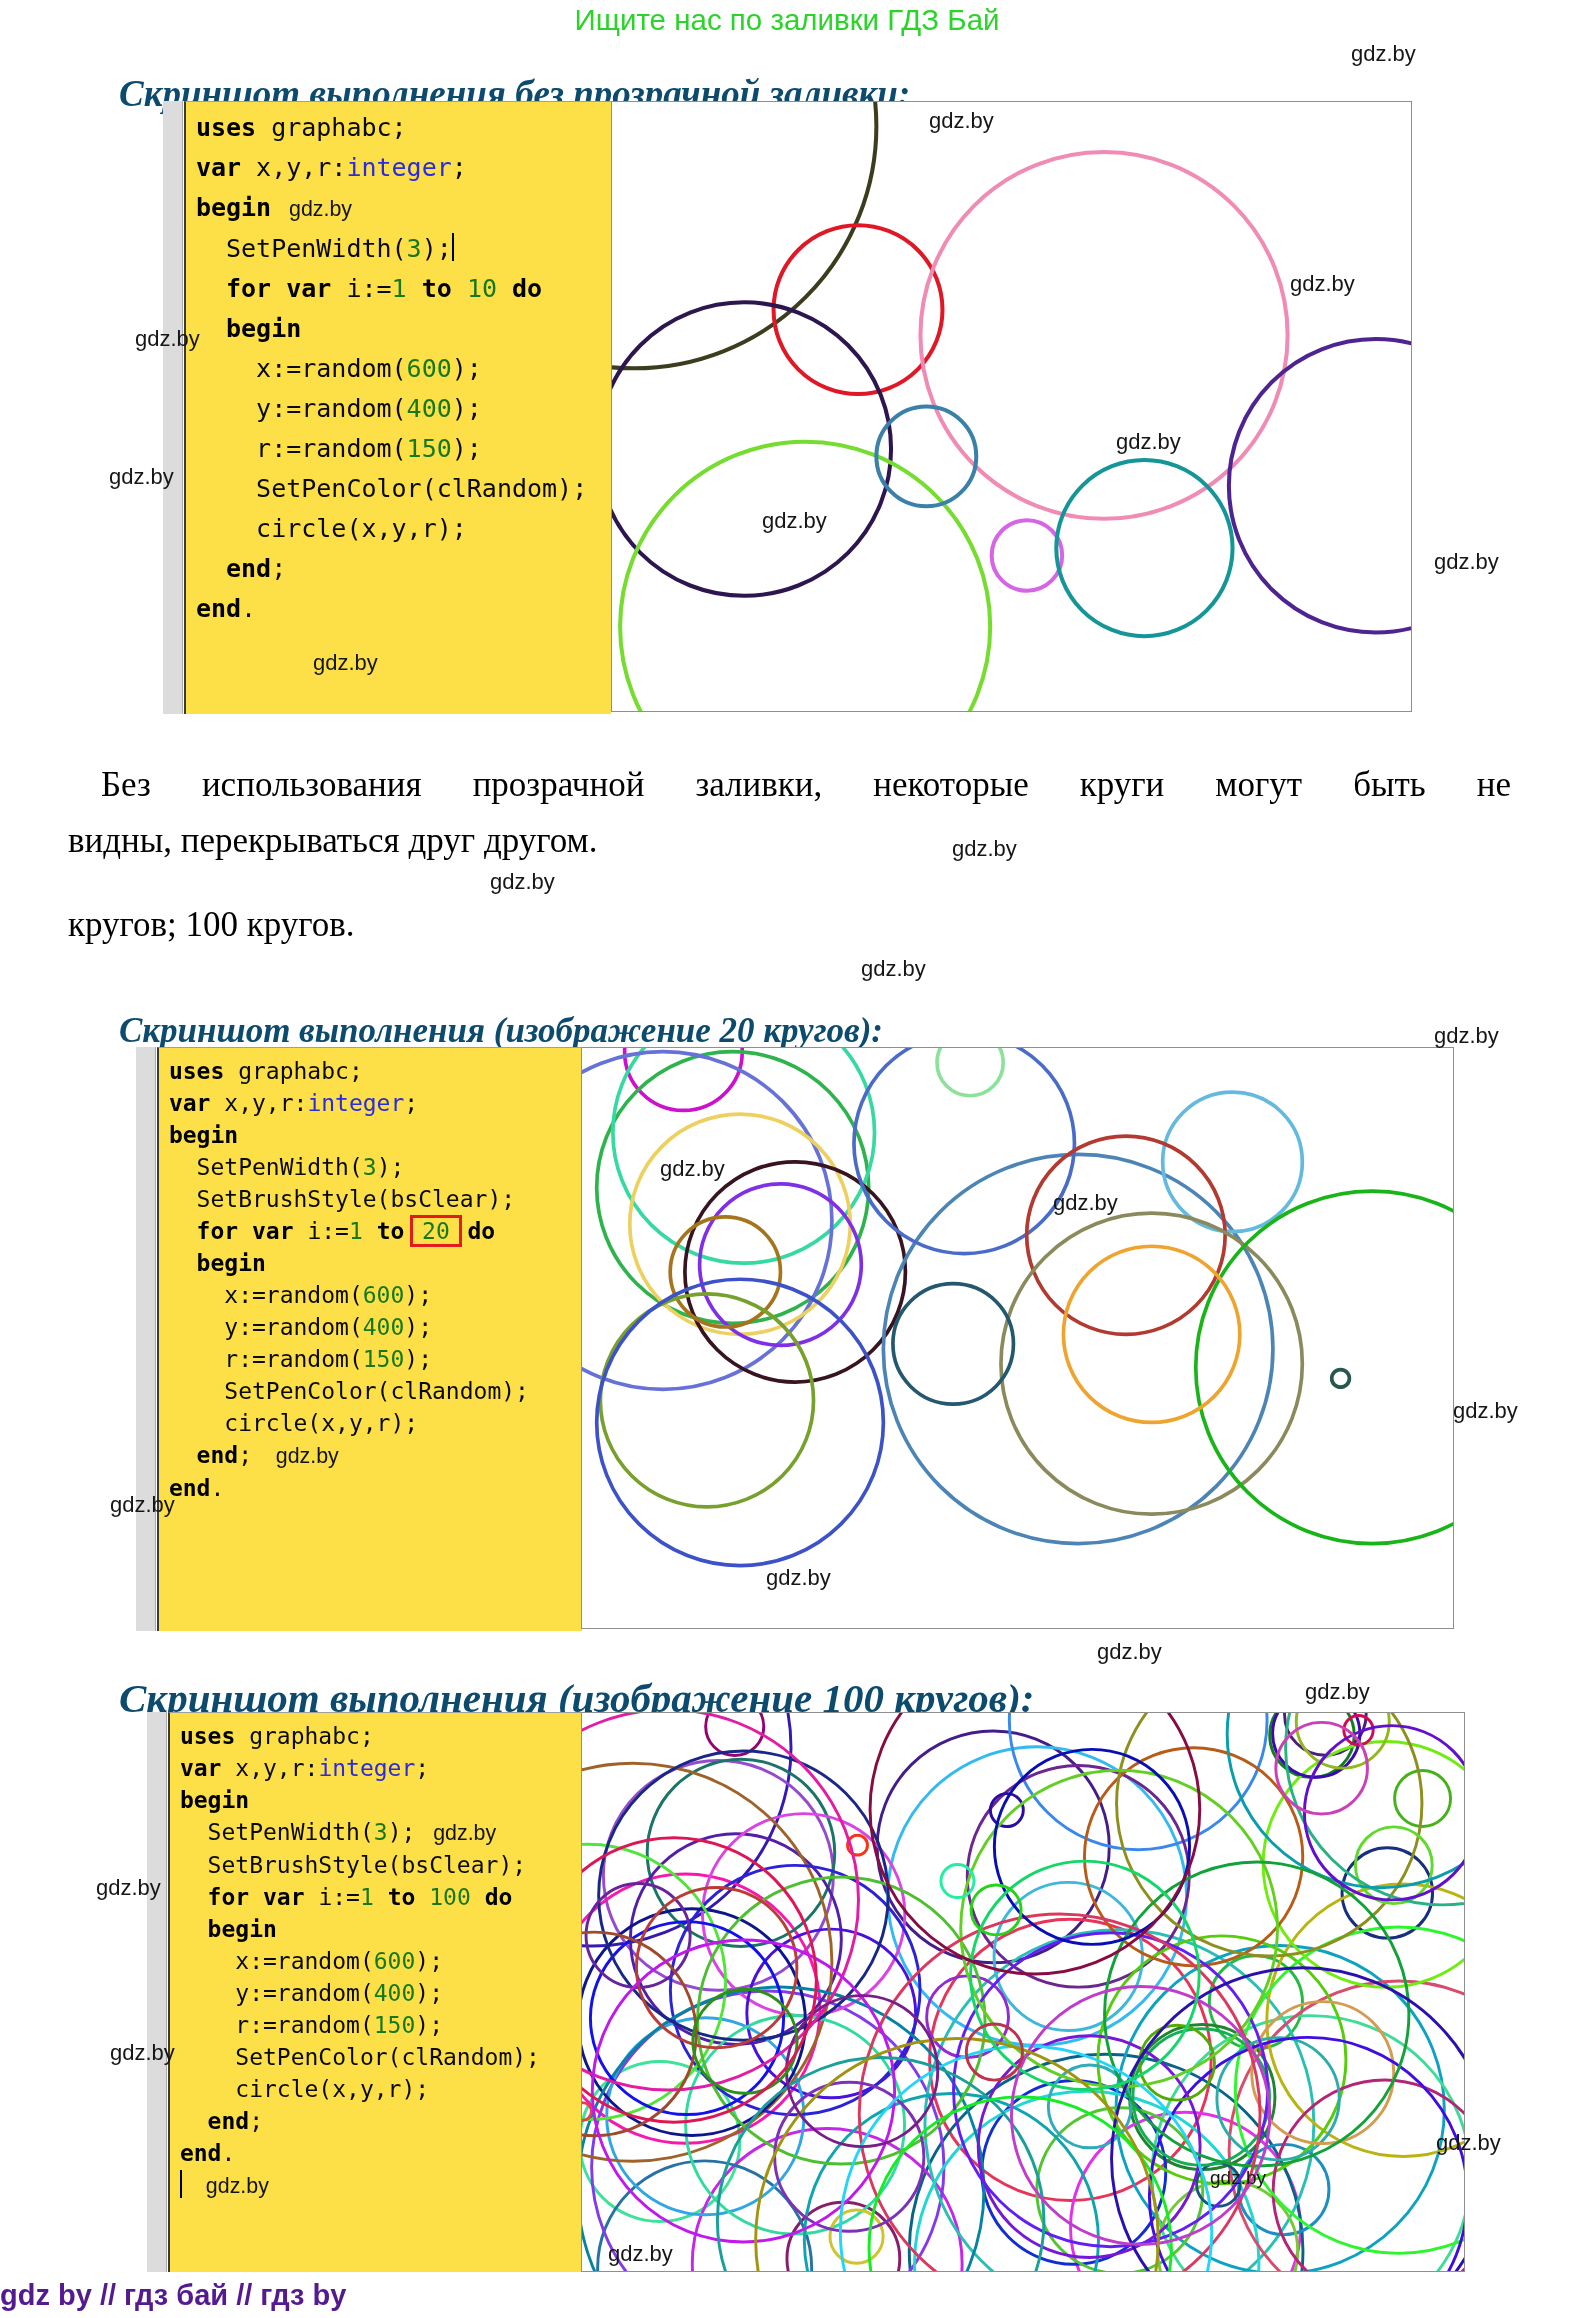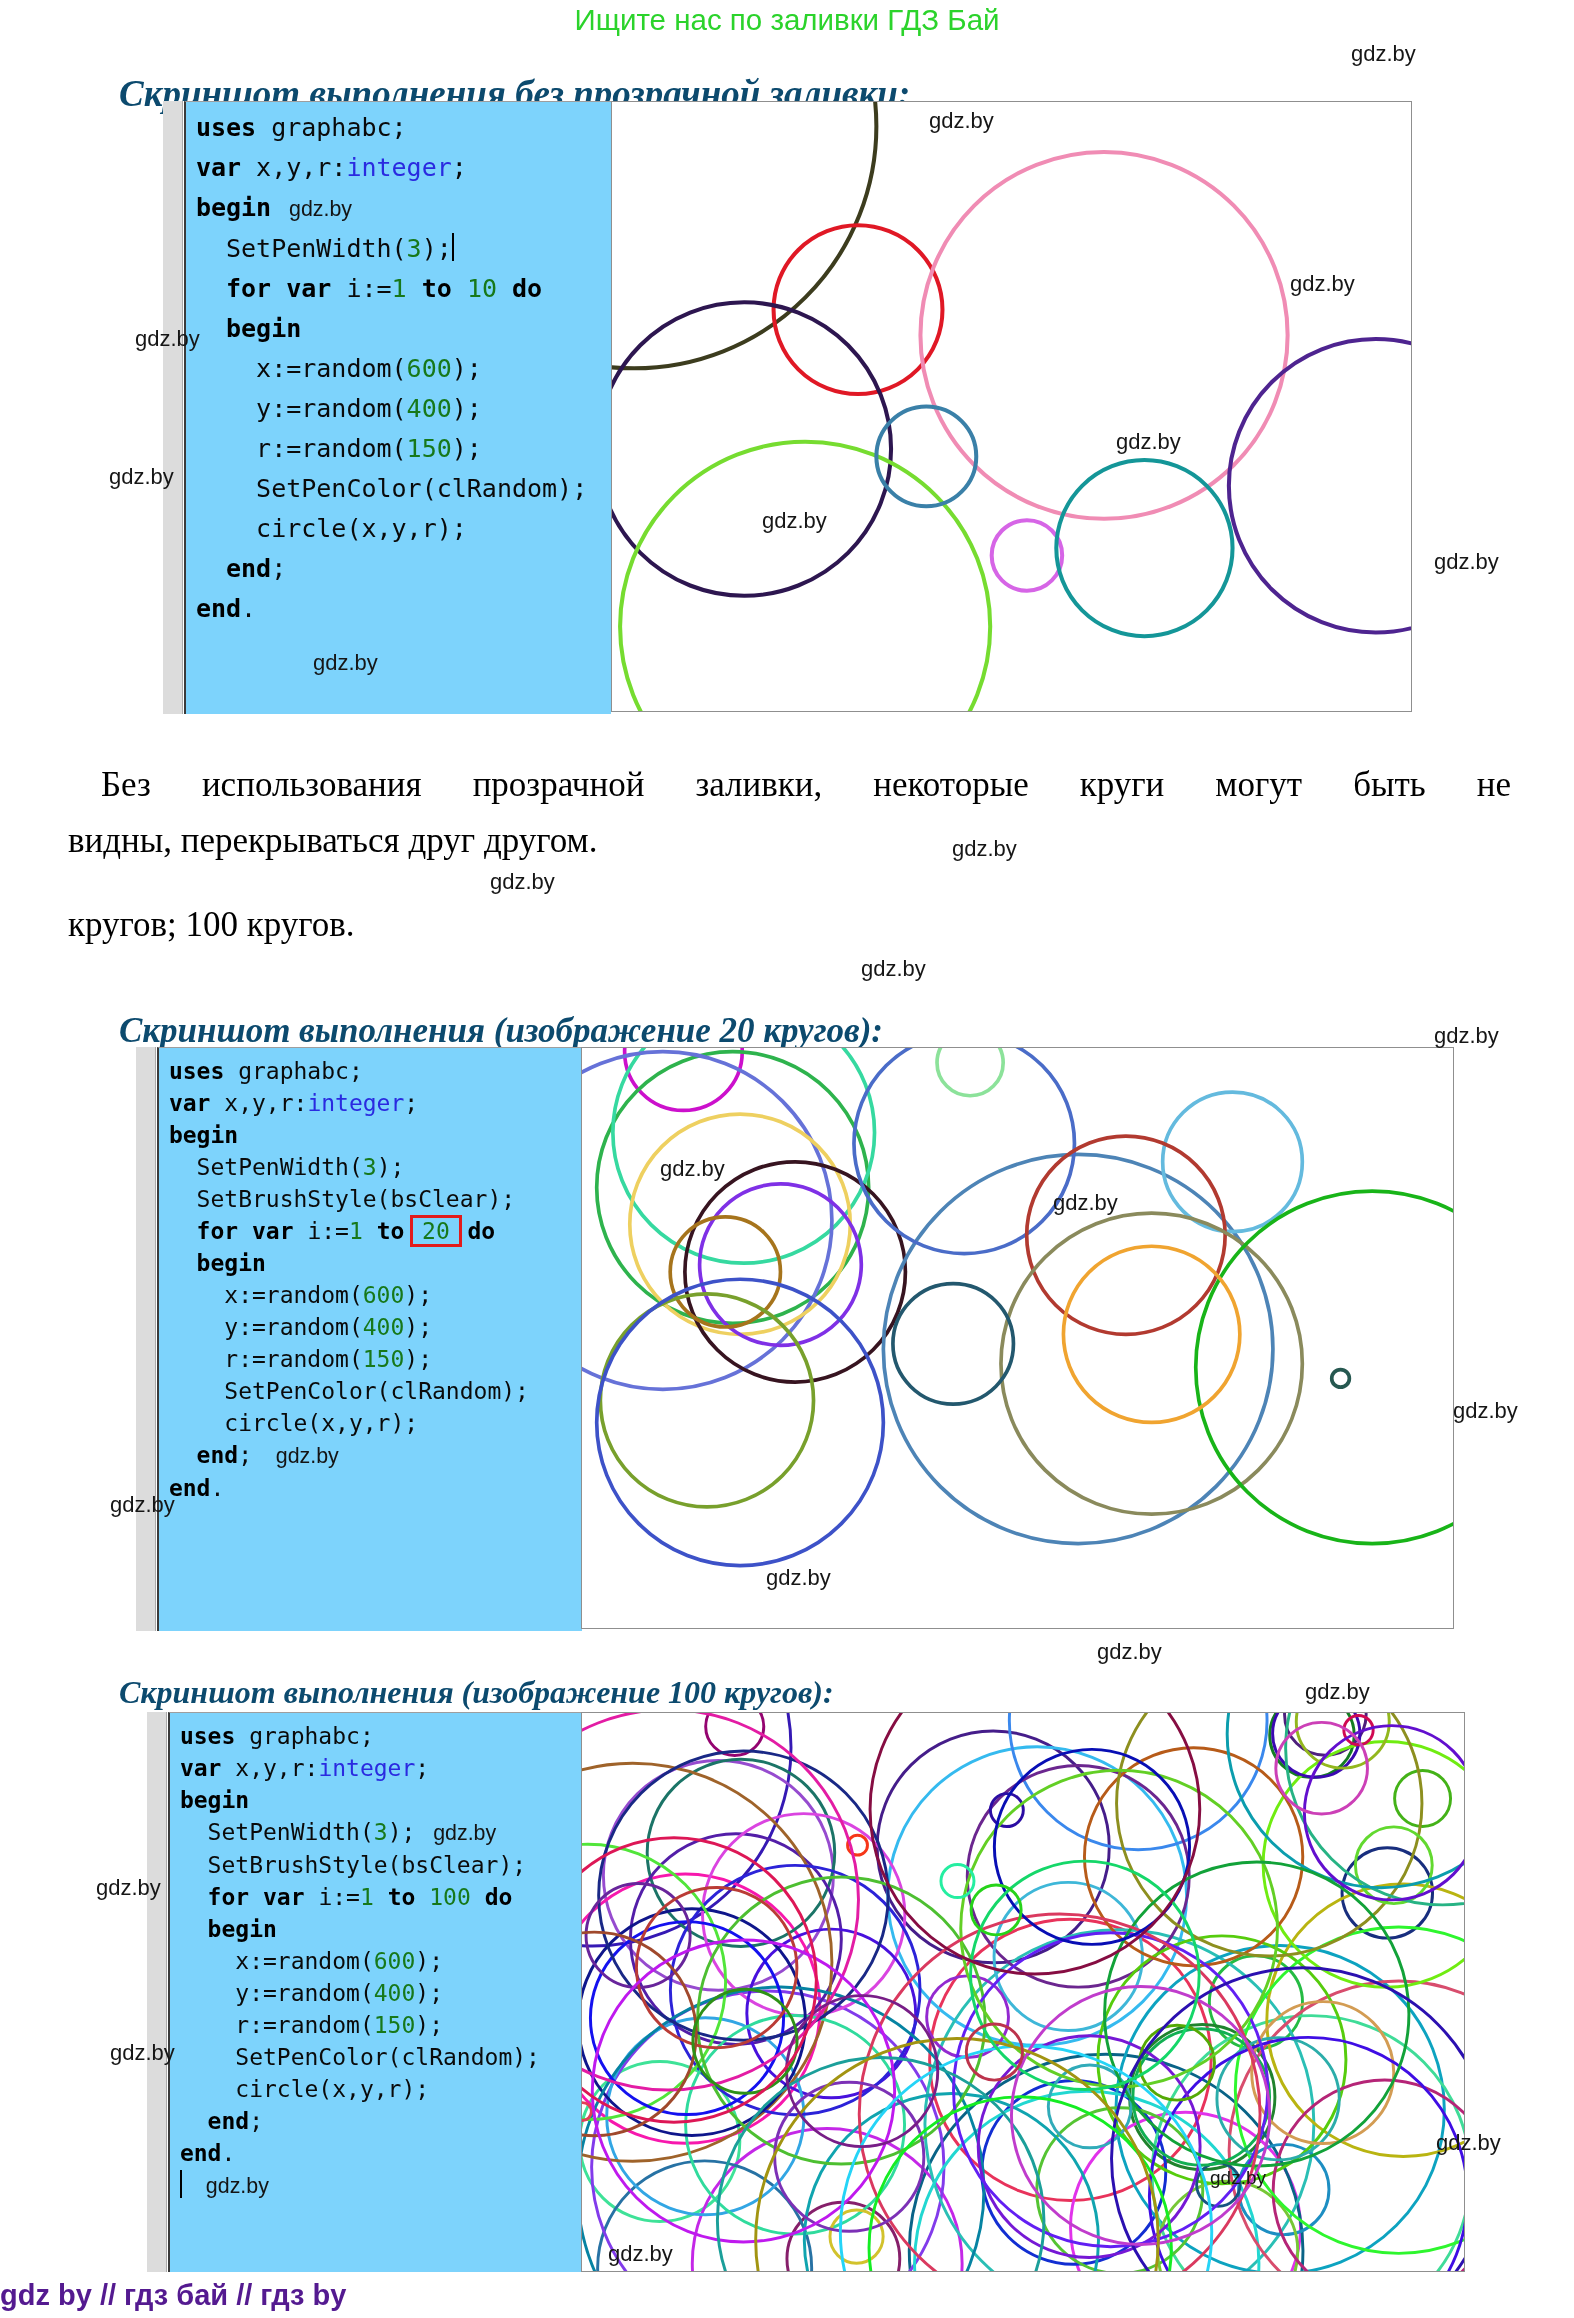--- a/index.html
+++ b/index.html
@@ -6,38 +6,38 @@
   body{width:1574px;height:2319px;position:relative;font-family:"Liberation Sans",sans-serif;}
   .page{position:absolute;left:0;top:0;width:1574px;height:2319px;overflow:hidden;background:#fff;}
 
   .banner{position:absolute;top:1.5px;left:0;width:100%;text-align:center;
           font:400 29.5px/1.2 "Liberation Sans",sans-serif;color:#2bd32b;}
 
   .h{position:absolute;margin:16px;color:#0c4a6e;font-family:"Liberation Serif",serif;
      font-style:italic;font-weight:bold;white-space:nowrap;}
   #h1{left:103px;top:56px;font-size:37px;}
   #h2{left:103px;top:995px;font-size:35px;}
-  #h3{left:103px;top:1658px;font-size:32px;}
+  #h3{left:103px;top:1658px;font-size:41px;}
 
   .para{position:absolute;margin:2px;font-family:"Liberation Serif",serif;font-size:35px;
         line-height:1.6;color:#000;}
   #p1{left:66px;top:755px;width:1443px;}
   #p2{left:66px;top:895px;width:1443px;}
   .para .ln{display:block;}
   .para .ln.first{text-indent:33px;}
   .para .ln.just{text-align:justify;text-align-last:justify;}
 
   .shot{position:absolute;background:#fff;}
   #shot1{left:163px;top:101px;width:1249px;height:613px;}
   #shot2{left:136px;top:1047px;width:1318px;height:584px;}
   #shot3{left:147px;top:1712px;width:1318px;height:560px;}
 
   .gutter{position:absolute;left:0;top:0;bottom:0;width:19px;background:#dcdcdc;
           border-right:1.5px solid #ababab;}
-  .codearea{position:absolute;top:0;bottom:0;background:#7dd3fc;border-left:2.9px solid #3a3a3a;
+  .codearea{position:absolute;top:0;bottom:0;background:#fde047;border-left:2.9px solid #3a3a3a;
             border-top:1.5px solid #9e9e9e;box-sizing:border-box;overflow:hidden;
             font-family:"DejaVu Sans Mono",monospace;white-space:pre;color:#0a0a0a;}
   #shot1 .codearea{left:20.6px;width:427px;}
   #shot2 .codearea{left:20.6px;width:425px;}
   #shot3 .codearea{left:20.6px;width:414px;}
   .code-lg{font-size:25px;line-height:40px;padding:5.9px 0 0 10.3px;}
   .code-md{font-size:23px;line-height:32px;padding:7.4px 0 0 10.3px;}
   .code-line{white-space:pre;}
   .tok-k{font-weight:bold;color:#000;}
   .tok-t{color:#2a2ae0;}

